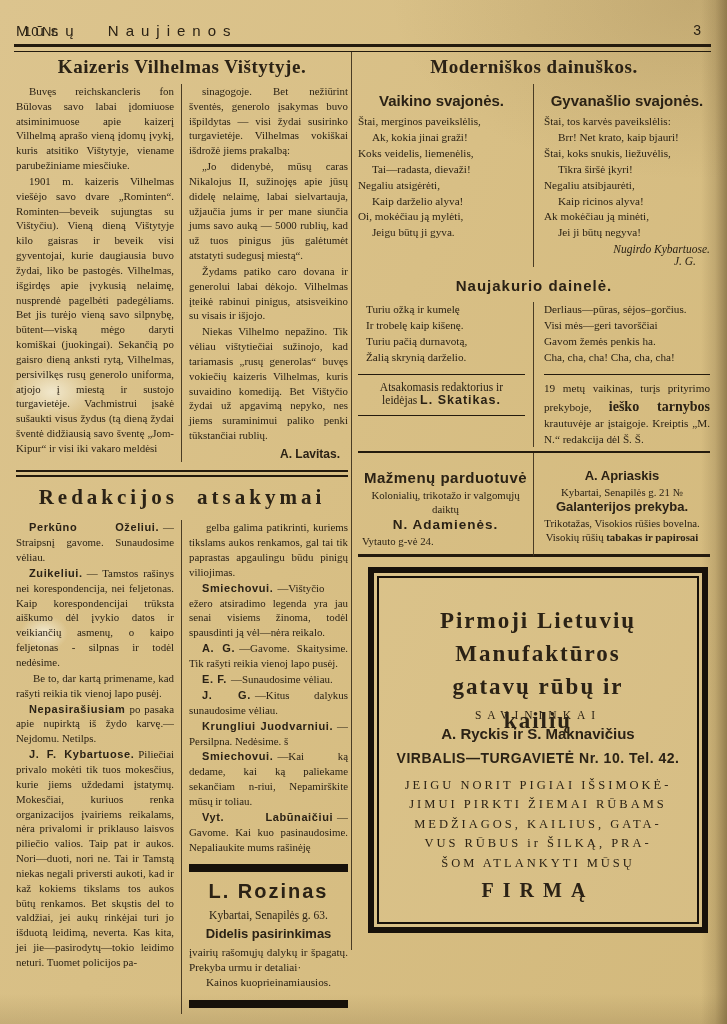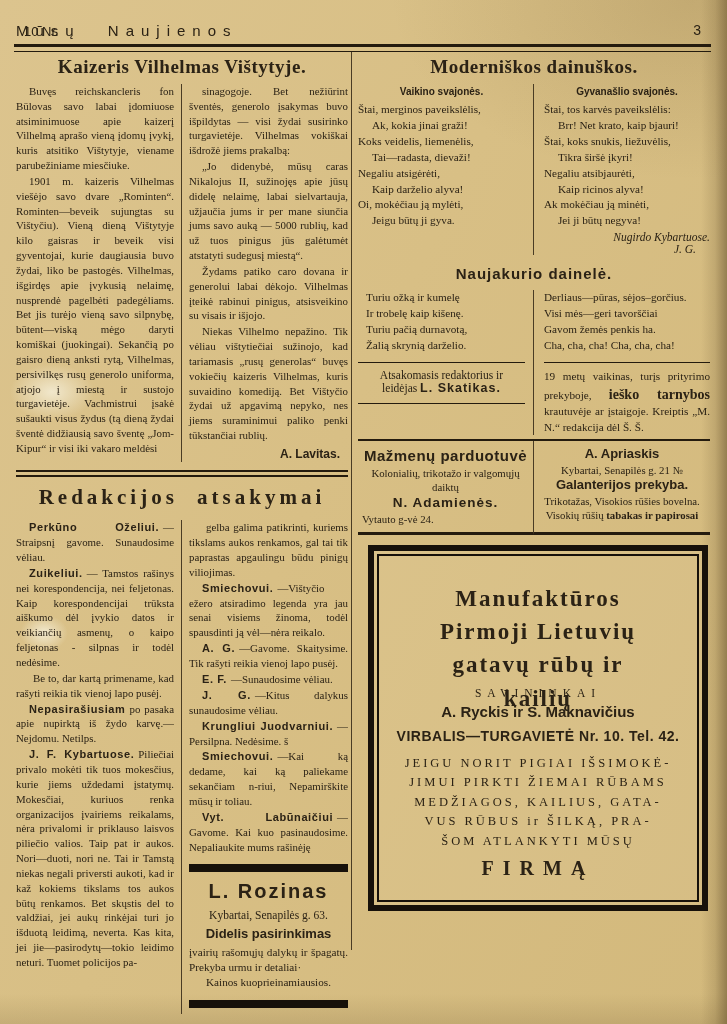--- a/index.html
+++ b/index.html
@@ -41,34 +41,34 @@
   .thickrule{border-top:2px solid #241b0e;border-bottom:2px solid #241b0e;height:3px;margin:8px 0 2px;}
   .redaktitle{font-weight:bold;text-align:center;font-size:21px;letter-spacing:4px;word-spacing:10px;margin:8px 0 10px;}
   .ans{margin:0 0 7px;text-indent:13px;}
   .anslabel{font-family:"Liberation Sans", sans-serif;font-size:11px;letter-spacing:.6px;margin-right:4px;}
   .blackbar{height:8px;background:#17110a;margin:10px 0 6px;}
   
   .subcols{display:flex;}
   .subcol{width:50%;box-sizing:border-box;}
   .subcol.first{padding-right:8px;border-right:1px solid #4a3c24;}
   .subcol.second{padding-left:10px;}
-  .poemtitle{font-family:"Liberation Sans", sans-serif;font-weight:bold;text-align:center;font-size:10px;margin:2px 0 5px;}
+  .poemtitle{font-family:"Liberation Sans", sans-serif;font-weight:bold;text-align:center;font-size:15px;margin:8px 0 5px;}
   .poem{font-size:11.2px;line-height:1.42;}
   .poem .pline:nth-child(even){padding-left:14px;}
   .attr{font-style:italic;text-align:right;font-size:11.5px;margin-top:2px;}
   .attr2{font-style:italic;text-align:right;font-size:11.5px;padding-right:14px;}
   .midheading{font-family:"Liberation Sans", sans-serif;font-weight:bold;text-align:center;font-size:15px;letter-spacing:1px;margin:10px 0 8px;}
   .hrule{border-top:1.5px solid #241b0e;margin:8px 0 6px;}
   .editor{font-size:11.5px;text-align:center;margin-top:4px;}
   .editor .nm{font-family:"Liberation Sans", sans-serif;font-weight:bold;font-size:12.5px;letter-spacing:1px;}
   .classified{font-size:11.2px;line-height:1.4;text-align:justify;}
   .classified .bld{font-family:Liberation Serif, serif;font-weight:bold;font-size:14px;}
   
   .adsrow{display:flex;border-top:2px solid #241b0e;margin-top:4px;}
-  .adbox{width:50%;box-sizing:border-box;padding:5px 4px 6px;border-bottom:3px solid #241b0e;font-size:10.8px;line-height:1.3;text-align:center;}
+  .adbox{width:50%;box-sizing:border-box;padding:15px 4px 6px;border-bottom:3px solid #241b0e;font-size:10.8px;line-height:1.3;text-align:center;}
   .adbox.first{border-right:1px solid #4a3c24;}
   .adbox .big{font-family:"Liberation Sans", sans-serif;font-weight:bold;font-size:15px;letter-spacing:.5px;}
   .adbox .med{font-family:"Liberation Sans", sans-serif;font-weight:bold;font-size:13px;}
   .adbox .name{font-family:"Liberation Sans", sans-serif;font-weight:bold;font-size:13.5px;letter-spacing:1px;}
   .adbox .left{text-align:left;}
   
   .rozinas{text-align:center;margin:2px 0 0;}
   .rozinas .nm{font-family:"Liberation Sans", sans-serif;font-weight:bold;font-size:20px;letter-spacing:2px;margin:4px 0 2px;}
   .rozinas .addr{font-size:11.5px;margin-bottom:2px;}
   .rozinas .bld{font-family:"Liberation Sans", sans-serif;font-weight:bold;font-size:13px;}
@@ -246,22 +246,22 @@
         <div>
           <span>Visokių rūšių</span>
           <b>tabakas ir papirosai</b>
         </div>
       </div>
     </div>
 
     <div class="bigad">
       <div class="bigad-inner">
         <div>
+            <div class="hline">Pirmoji Lietuvių</div>
             <div class="hline">Manufaktūros</div>
-            <div class="hline">Pirmoji Lietuvių</div>
             <div class="hline">gatavų rūbų ir</div>
             <div class="hline">kailių</div>
           </div>
         <div class="savin">SAVININKAI</div>
         <div class="owners">A. Ryckis ir S. Maknavičius</div>
         <div class="bigaddr">VIRBALIS—TURGAVIETĖ Nr. 10. Tel. 42.</div>
         <div class="bigbody">
             <div>JEIGU NORIT PIGIAI IŠSIMOKĖ-</div>
             <div>JIMUI PIRKTI ŽIEMAI RŪBAMS</div>
             <div>MEDŽIAGOS, KAILIUS, GATA-</div>

